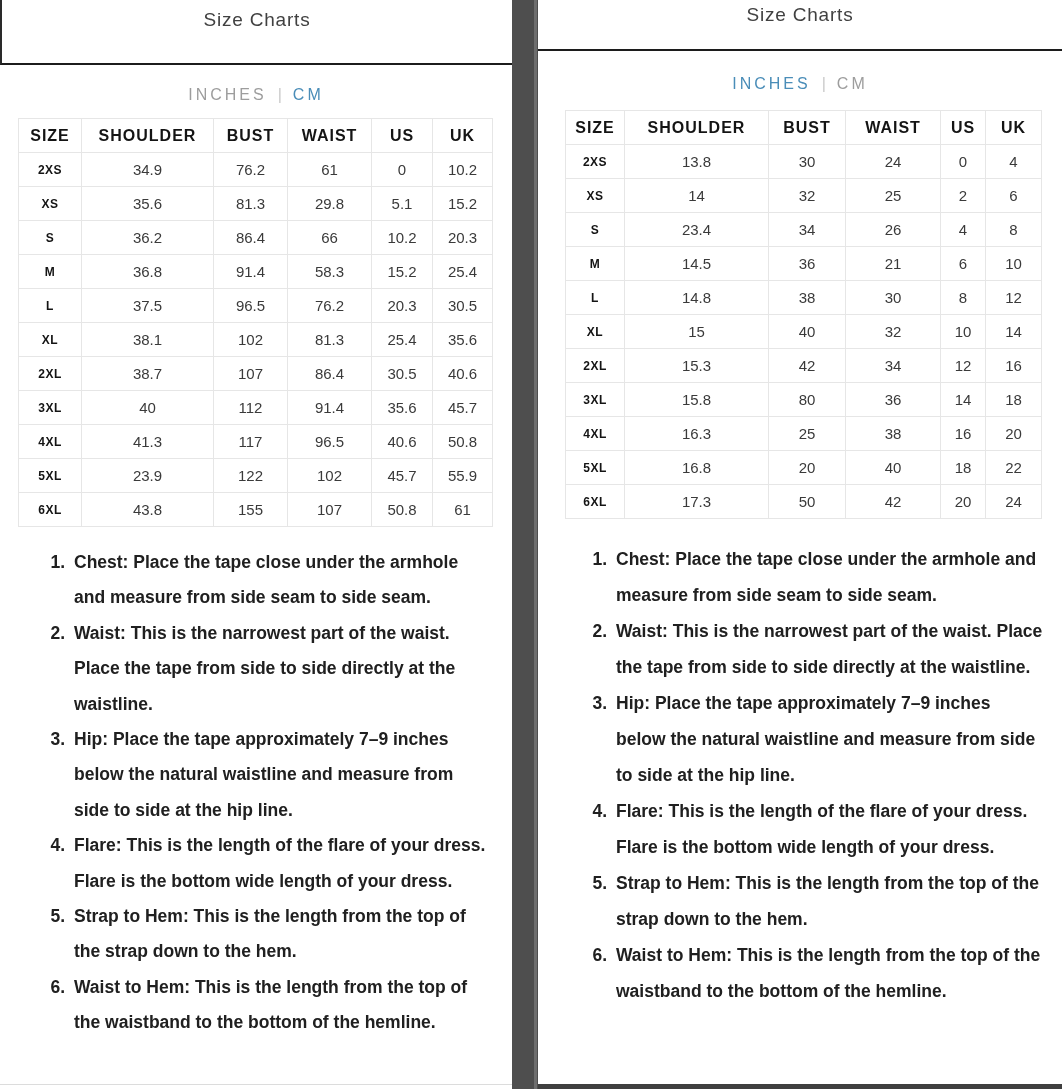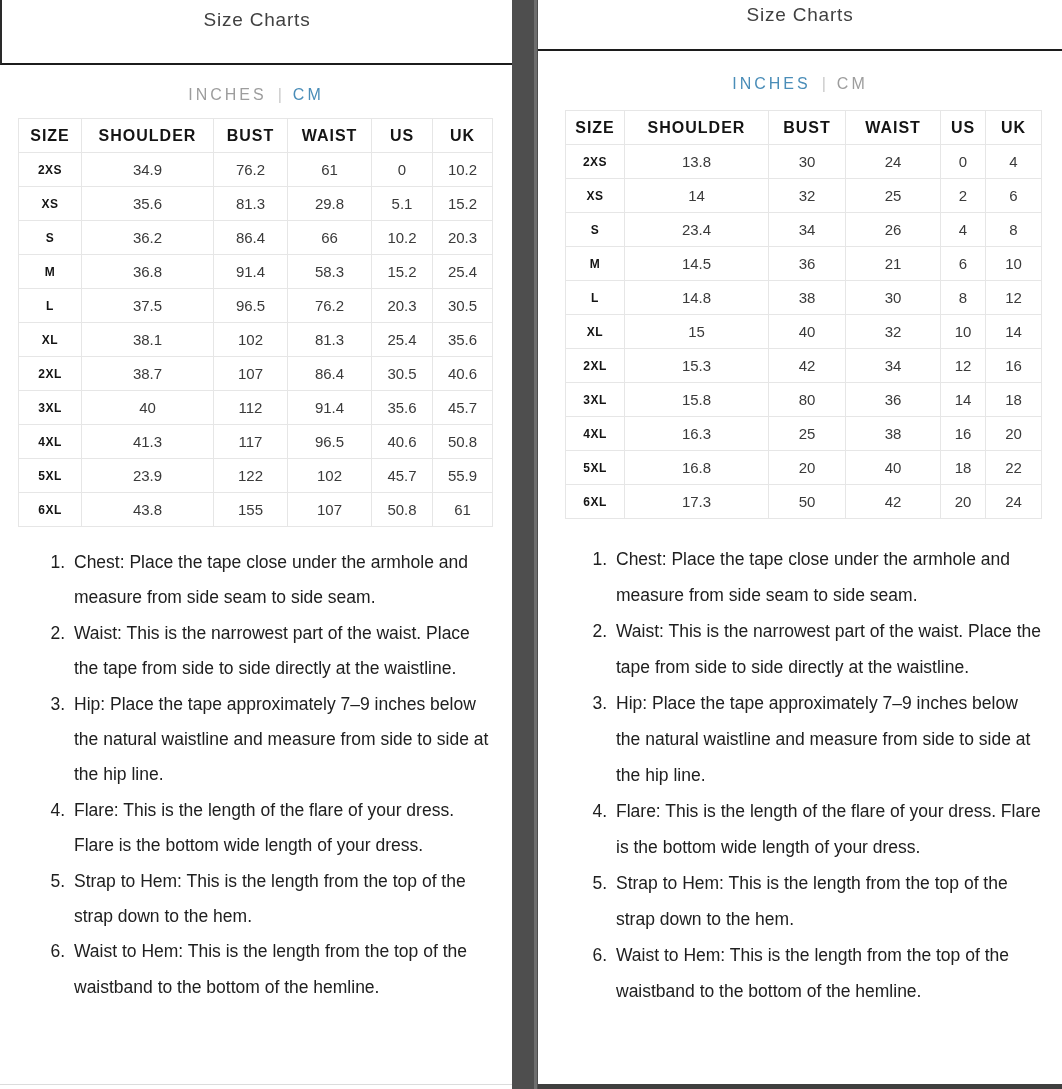--- a/index.html
+++ b/index.html
@@ -62,20 +62,21 @@
     font-size:15px;color:#3a3a3a;font-weight:400;
   }
   .size-table td:first-child{
     font-weight:700;color:#141414;font-size:12px;letter-spacing:.5px;
   }
 
   ol.instructions{
     margin:0;padding:0 22px 0 70px;
     color:#202020;font-size:17.5px;
     list-style:decimal;
+    font-weight:bold;
   }
   .panel-left ol.instructions{margin-top:18px;line-height:35.4px;}
   .panel-right ol.instructions{margin-top:22px;line-height:36px;padding-left:74px;padding-right:18px;}
   ol.instructions li{margin:0;padding-left:4px;}
 
   .panel-bottom-border{
     position:absolute;left:0;right:0;bottom:4px;height:1px;background:#dcdcdc;
   }
   .bottom-strip{
     position:absolute;left:0;right:0;bottom:0;height:5px;background:#3f3f3f;

